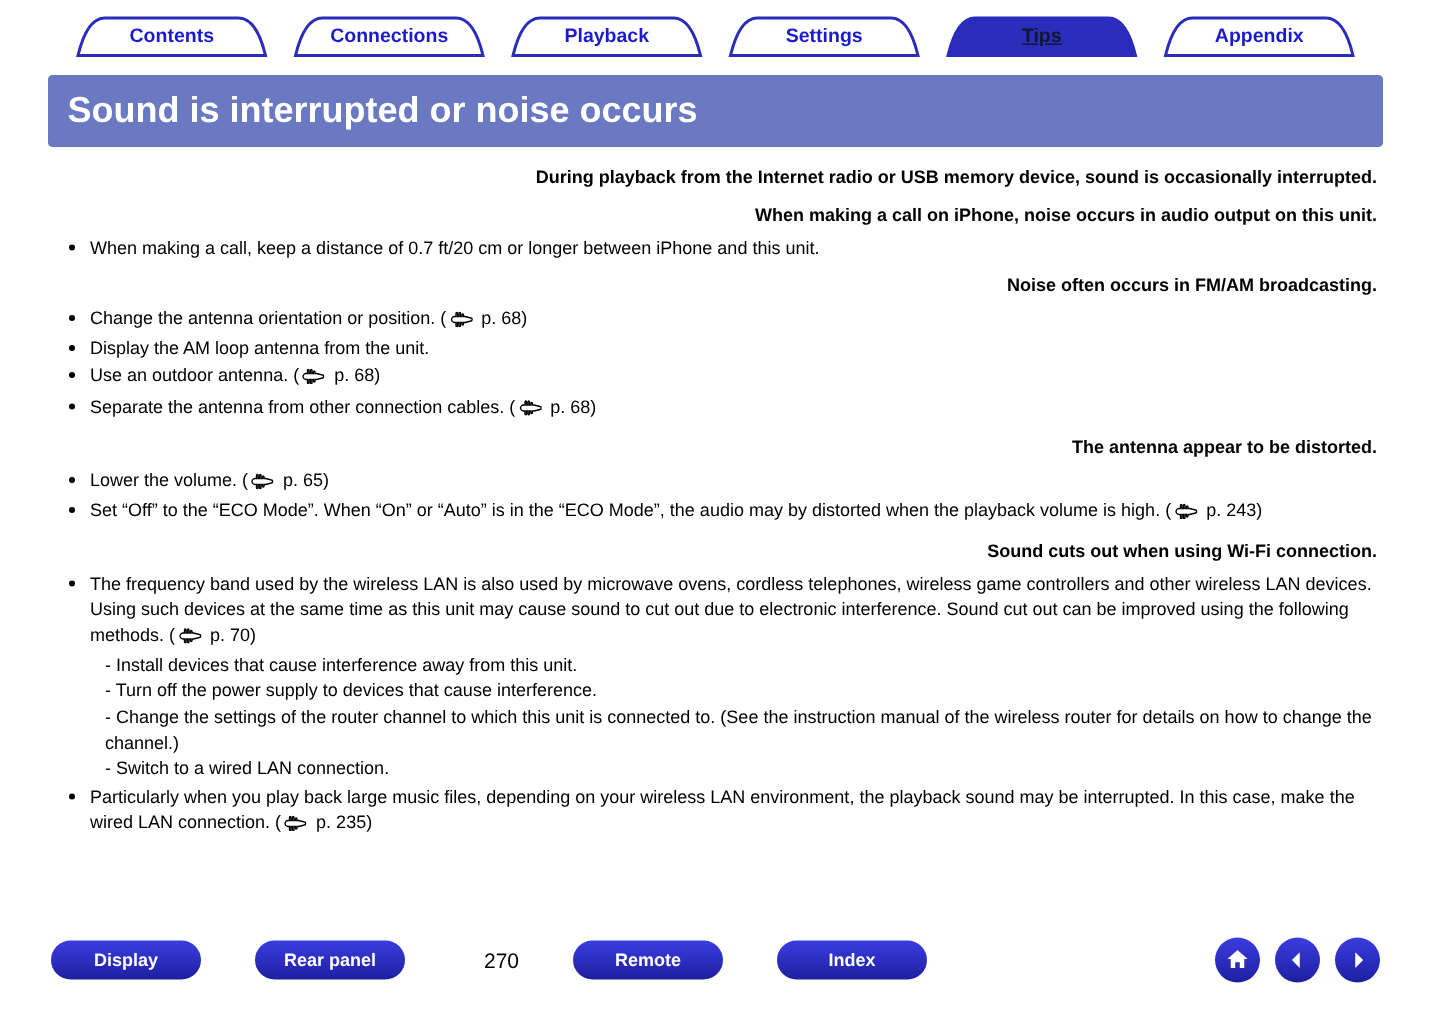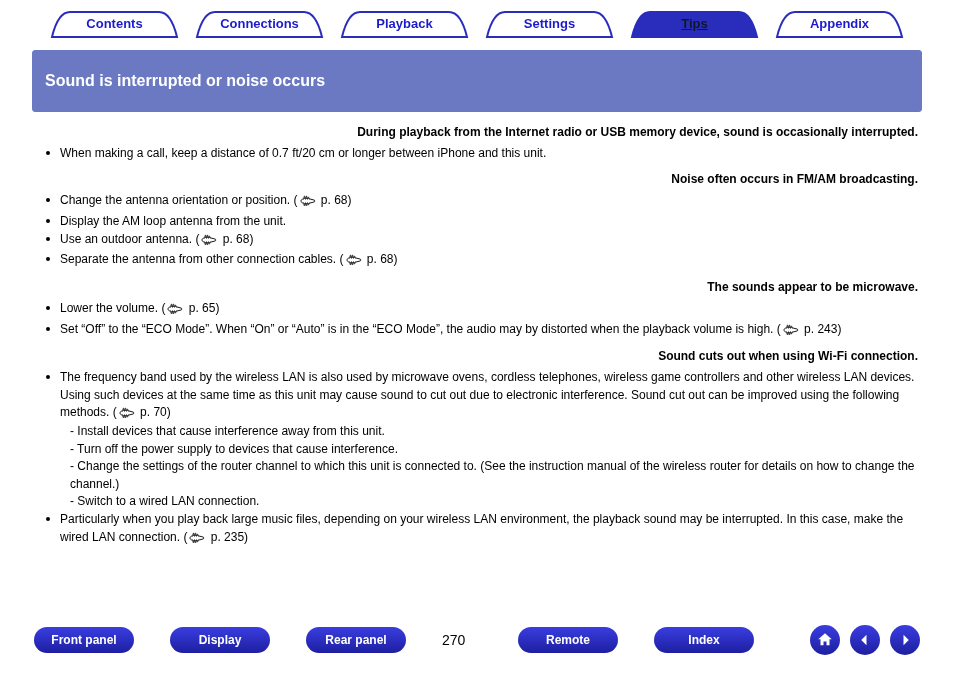--- a/index.html
+++ b/index.html
@@ -27,22 +27,22 @@
   .tab span { position:relative; z-index:2;margin-top:42px; }
   .tab.active { color:#0f172a;text-decoration:underline; }
 
   
   .title-bar {
     background:#6a79c1;
     border:1px solid #6a79c1;
     border-radius:3px;
     color:#fff;
     font-weight:bold;
-    font-size:16px;
-    padding:21px 12px;
+    font-size:24px;
+    padding:9px 12px;
     margin:0 12px 12px 12px;
   }
 
   .content { margin:0 16px; line-height:1.45; }
   .section-head { font-weight:bold; font-size:12px; margin:8px 0 4px 0;text-align:right; }
   ul.bullets { list-style:none; padding-left:14px; margin-bottom:6px; }
   ul.bullets > li { position:relative; padding-left:10px; margin:1px 0; }
   ul.bullets > li::before {
     content:""; position:absolute; left:-4px; top:6px;
     width:4px; height:4px; background:#000; border-radius:50%;
@@ -53,21 +53,21 @@
   
   .bottom-bar { position:absolute; left:0; right:0; bottom:18px; display:flex; align-items:center; justify-content:flex-start; padding:0 34px; gap:36px;}
   .pill {
     background:#2a2dbb;
     background:linear-gradient(#3a3de0,#1d1fa0);
     color:#fff; font-weight:bold; font-size:12px;
     width:100px; height:26px; border-radius:13px;
     display:flex; align-items:center; justify-content:center;
     cursor:pointer;
   }
-  .page-num { font-size:14px; color:#000; width:40px; text-align:left;}
+  .page-num { font-size:14px; color:#000; width:40px; text-align:right;}
   .nav-icons { margin-left:auto; display:flex; gap:10px; }
   .circ {
     width:30px; height:30px; border-radius:50%;
     background:linear-gradient(#3a3de0,#1d1fa0);
     display:flex; align-items:center; justify-content:center;
     cursor:pointer;
   }
   .circ svg { width:18px; height:18px; }
 </style>
 </head>
@@ -91,60 +91,58 @@
       </svg><span>Tips</span></div>
     <div class="tab"><svg viewBox="0 0 145 28" preserveAspectRatio="none">
         <path d="M10 27 Q16 2 28 2 L117 2 Q129 2 135 27 Z" fill="#ffffff" stroke="#2a2dbb" stroke-width="2"></path>
       </svg><span>Appendix</span></div>
   </div>
 
 <div class="title-bar">Sound is interrupted or noise occurs</div>
 
 <div class="content">
     <div class="section-head">During playback from the Internet radio or USB memory device, sound is occasionally interrupted.</div>
+    <div class="section-head">When making a call on iPhone, noise occurs in audio output on this unit.</div>
     <ul class="bullets">
       <li><span>When making a call, keep a distance of 0.7 ft/20 cm or longer between iPhone and this unit.</span></li>
     </ul>
     <div class="section-head">Noise often occurs in FM/AM broadcasting.</div>
     <ul class="bullets">
       <li><span>Change the antenna orientation or position.  (</span><span class="ref-icon"><svg width="16" height="11" viewBox="0 0 16 11">
             <path d="M1 6c0-1 1-2 2-2h1V2c0-1 1-1 1 0v2h1V2c0-1 1-1 1 0v2h1V3c0-1 1-1 1 0v1h1l4 1c1 0 1 2 0 2l-4 1H9v1c0 1-1 1-1 0V8H7v2c0 1-1 1-1 0V8H5v2c0 1-1 1-1 0V8H3c-1 0-2-1-2-2z" fill="none" stroke="#000" stroke-width="0.9"></path>
           </svg></span><span> p. 68)</span></li>
       <li><span>Display the AM loop antenna from the unit.</span></li>
       <li><span>Use an outdoor antenna.  (</span><span class="ref-icon"><svg width="16" height="11" viewBox="0 0 16 11">
             <path d="M1 6c0-1 1-2 2-2h1V2c0-1 1-1 1 0v2h1V2c0-1 1-1 1 0v2h1V3c0-1 1-1 1 0v1h1l4 1c1 0 1 2 0 2l-4 1H9v1c0 1-1 1-1 0V8H7v2c0 1-1 1-1 0V8H5v2c0 1-1 1-1 0V8H3c-1 0-2-1-2-2z" fill="none" stroke="#000" stroke-width="0.9"></path>
           </svg></span><span> p. 68)</span></li>
       <li><span>Separate the antenna from other connection cables.  (</span><span class="ref-icon"><svg width="16" height="11" viewBox="0 0 16 11">
             <path d="M1 6c0-1 1-2 2-2h1V2c0-1 1-1 1 0v2h1V2c0-1 1-1 1 0v2h1V3c0-1 1-1 1 0v1h1l4 1c1 0 1 2 0 2l-4 1H9v1c0 1-1 1-1 0V8H7v2c0 1-1 1-1 0V8H5v2c0 1-1 1-1 0V8H3c-1 0-2-1-2-2z" fill="none" stroke="#000" stroke-width="0.9"></path>
           </svg></span><span> p. 68)</span></li>
     </ul>
-    <div class="section-head">The sounds appear to be microwave.</div>
+    <div class="section-head">The antenna appear to be distorted.</div>
     <ul class="bullets">
       <li><span>Lower the volume.  (</span><span class="ref-icon"><svg width="16" height="11" viewBox="0 0 16 11">
             <path d="M1 6c0-1 1-2 2-2h1V2c0-1 1-1 1 0v2h1V2c0-1 1-1 1 0v2h1V3c0-1 1-1 1 0v1h1l4 1c1 0 1 2 0 2l-4 1H9v1c0 1-1 1-1 0V8H7v2c0 1-1 1-1 0V8H5v2c0 1-1 1-1 0V8H3c-1 0-2-1-2-2z" fill="none" stroke="#000" stroke-width="0.9"></path>
           </svg></span><span> p. 65)</span></li>
       <li><span>Set “Off” to the “ECO Mode”. When “On” or “Auto” is in the “ECO Mode”, the audio may by distorted when the playback volume is high.  (</span><span class="ref-icon"><svg width="16" height="11" viewBox="0 0 16 11">
             <path d="M1 6c0-1 1-2 2-2h1V2c0-1 1-1 1 0v2h1V2c0-1 1-1 1 0v2h1V3c0-1 1-1 1 0v1h1l4 1c1 0 1 2 0 2l-4 1H9v1c0 1-1 1-1 0V8H7v2c0 1-1 1-1 0V8H5v2c0 1-1 1-1 0V8H3c-1 0-2-1-2-2z" fill="none" stroke="#000" stroke-width="0.9"></path>
           </svg></span><span> p. 243)</span></li>
     </ul>
     <div class="section-head">Sound cuts out when using Wi-Fi connection.</div>
     <ul class="bullets">
       <li><span>The frequency band used by the wireless LAN is also used by microwave ovens, cordless telephones, wireless game controllers and other wireless LAN devices. Using such devices at the same time as this unit may cause sound to cut out due to electronic interference. Sound cut out can be improved using the following methods.  (</span><span class="ref-icon"><svg width="16" height="11" viewBox="0 0 16 11">
             <path d="M1 6c0-1 1-2 2-2h1V2c0-1 1-1 1 0v2h1V2c0-1 1-1 1 0v2h1V3c0-1 1-1 1 0v1h1l4 1c1 0 1 2 0 2l-4 1H9v1c0 1-1 1-1 0V8H7v2c0 1-1 1-1 0V8H5v2c0 1-1 1-1 0V8H3c-1 0-2-1-2-2z" fill="none" stroke="#000" stroke-width="0.9"></path>
           </svg></span><span> p. 70)</span><span class="sub">- Install devices that cause interference away from this unit.</span><span class="sub">- Turn off the power supply to devices that cause interference.</span><span class="sub">- Change the settings of the router channel to which this unit is connected to. (See the instruction manual of the wireless router for details on how to change the channel.)</span><span class="sub">- Switch to a wired LAN connection.</span></li>
       <li><span>Particularly when you play back large music files, depending on your wireless LAN environment, the playback sound may be interrupted. In this case, make the wired LAN connection.  (</span><span class="ref-icon"><svg width="16" height="11" viewBox="0 0 16 11">
             <path d="M1 6c0-1 1-2 2-2h1V2c0-1 1-1 1 0v2h1V2c0-1 1-1 1 0v2h1V3c0-1 1-1 1 0v1h1l4 1c1 0 1 2 0 2l-4 1H9v1c0 1-1 1-1 0V8H7v2c0 1-1 1-1 0V8H5v2c0 1-1 1-1 0V8H3c-1 0-2-1-2-2z" fill="none" stroke="#000" stroke-width="0.9"></path>
           </svg></span><span> p. 235)</span></li>
     </ul>
   </div>
 
 <div class="bottom-bar">
-  <div class="pill">
-      <span>Front panel</span>
-    </div>
   <div class="pill">
       <span>Display</span>
     </div>
   <div class="pill">
       <span>Rear panel</span>
     </div>
   <div class="page-num">270</div>
   <div class="pill">
       <span>Remote</span>
     </div>

